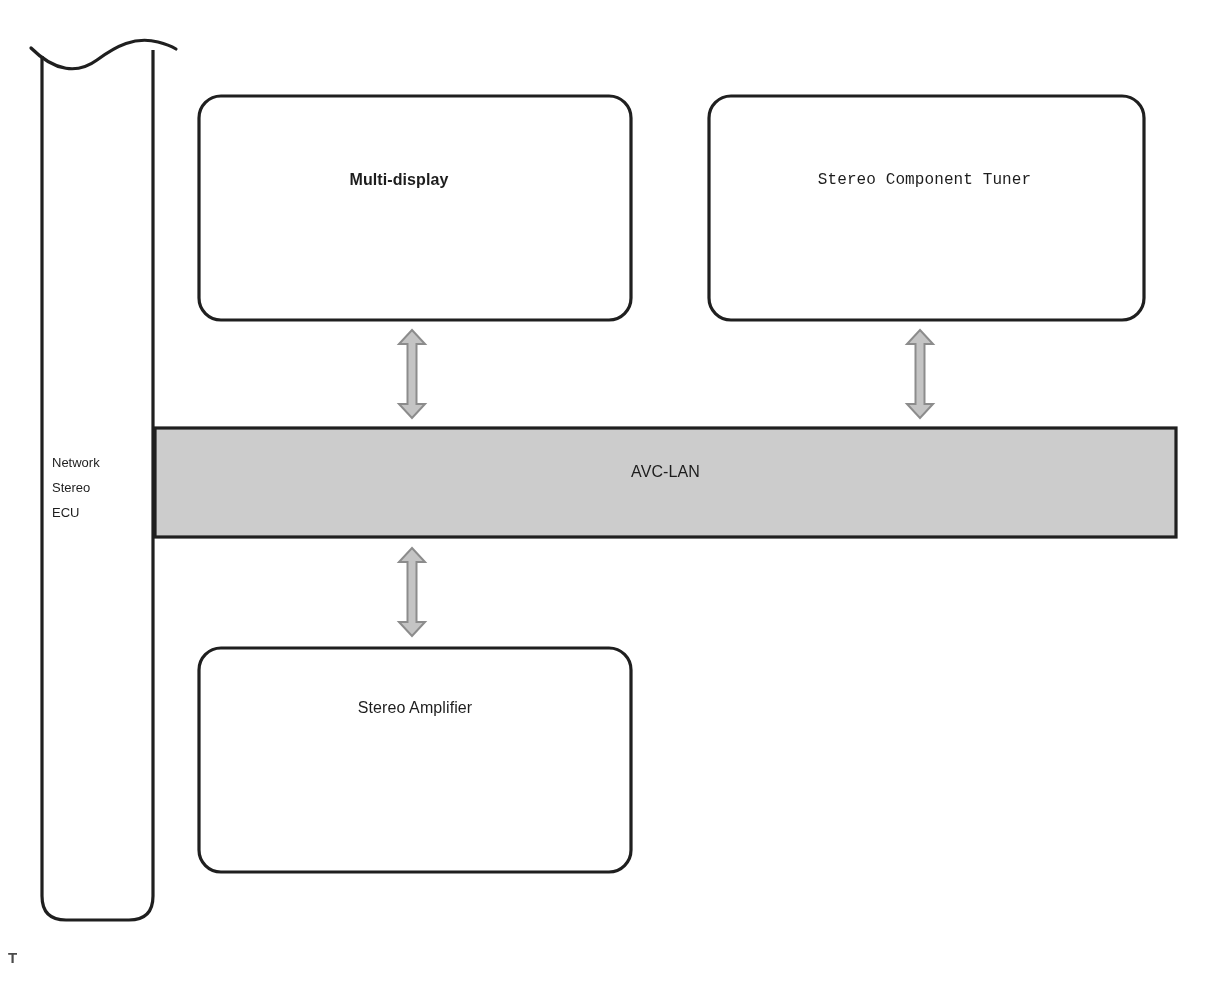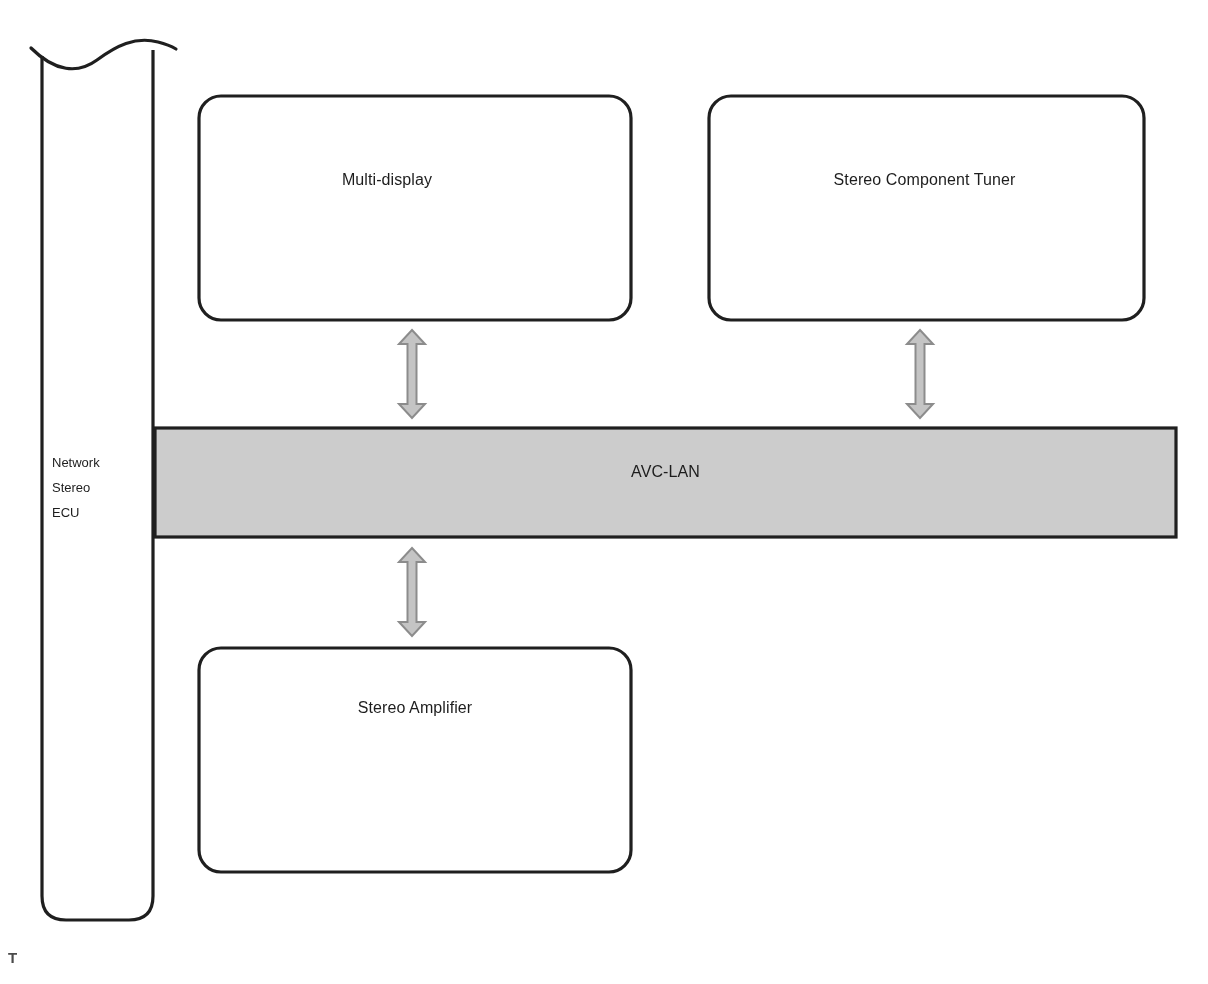--- a/index.html
+++ b/index.html
@@ -38,28 +38,30 @@
     position: absolute;
     left: 52px;
     top: 450px;
     font-size: 13px;
     line-height: 25px;
     color: #1d1d1d;
     text-align: left;
     white-space: nowrap;
   }
   #label-multi-display {
-    left: 193px;
+    left: 205px;
     top: 170px;
     width: 388px;
+    font-weight: bold;
   }
   #label-stereo-tuner {
     left: 709px;
     top: 170px;
     width: 431px;
+    font-family: Liberation Mono, monospace;
   }
   #label-avc-lan {
     left: 155px;
     top: 462px;
     width: 1021px;
   }
   #label-stereo-amplifier {
     left: 199px;
     top: 698px;
     width: 432px;

